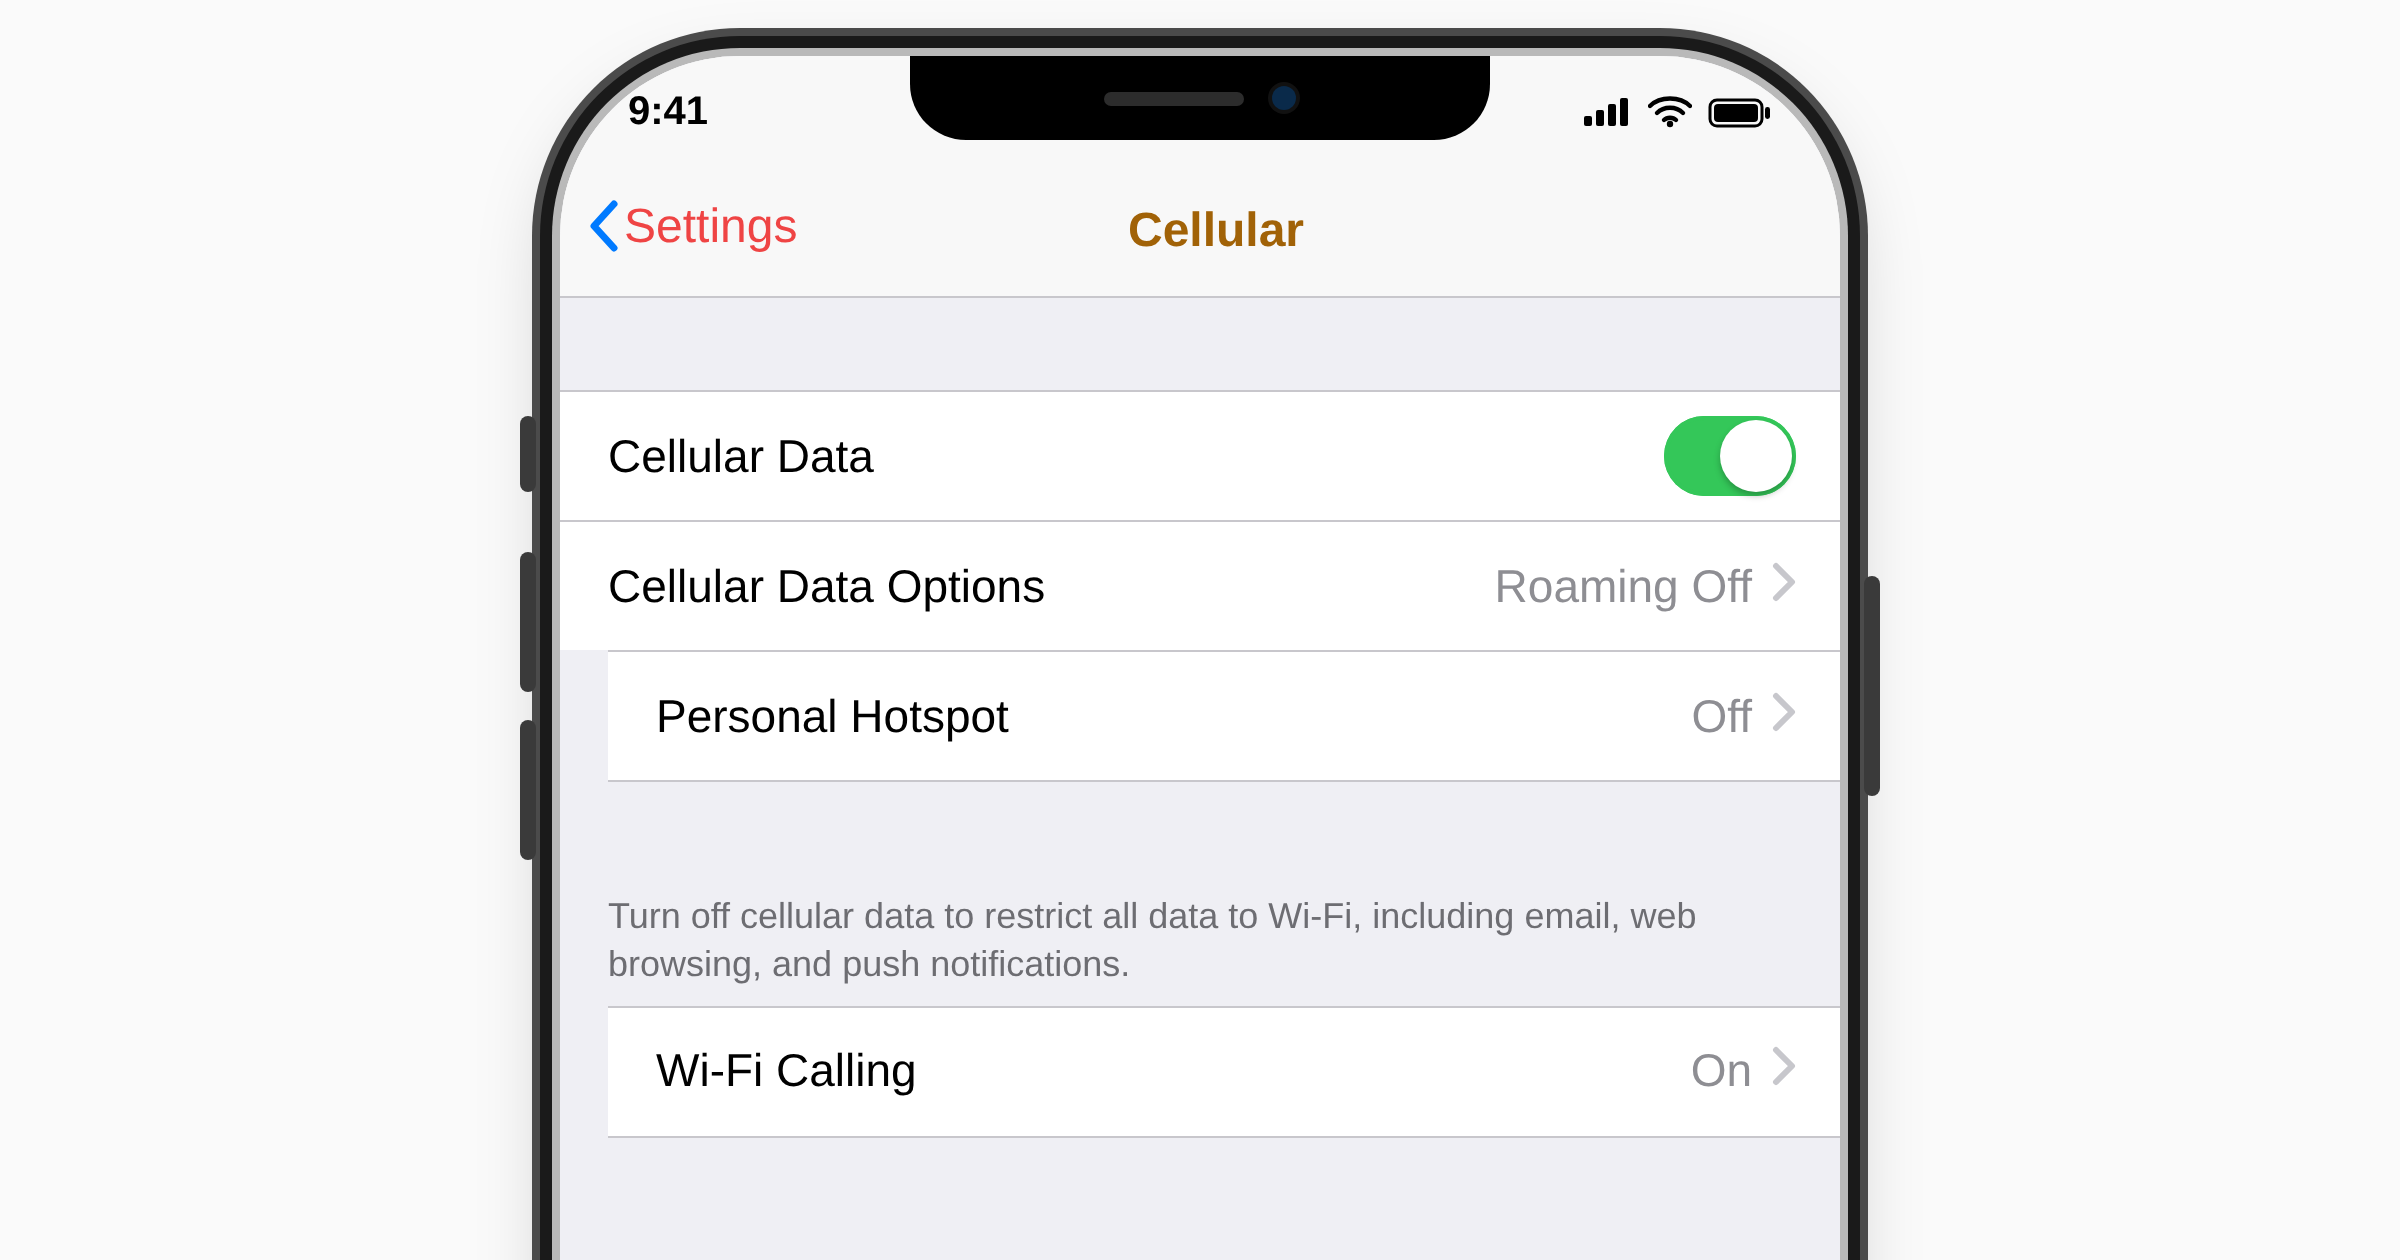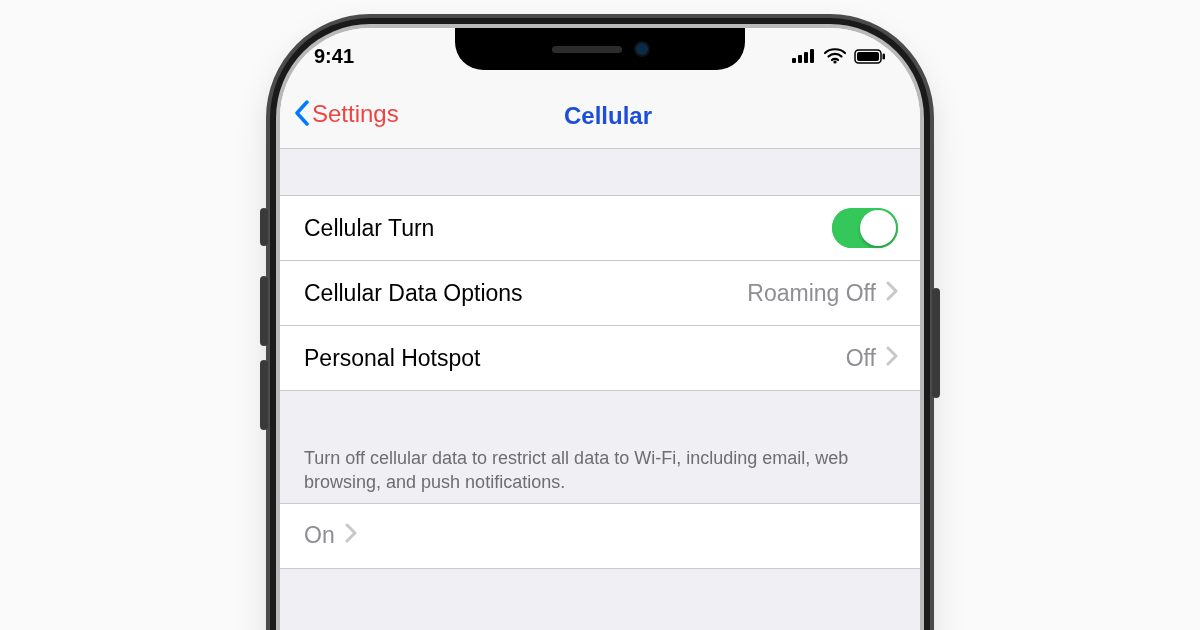--- a/index.html
+++ b/index.html
@@ -103,42 +103,42 @@
     padding-left: 14px;
     cursor: pointer;
   }
   .back svg { stroke: #007aff; }
   .title {
     position: absolute;
     left: 16px; right: 0;
     text-align: center;
     font-size: 24px;
     font-weight: 600;
-    color: #1d4ed8;
+    color: #a16207;
     pointer-events: none;
   }
 
   .content {
     background: #efeff4;
   }
   .gap { height: 46px; }
 
   .row {
     background: #fff;
     height: 64px;
     display: flex;
     align-items: center;
     padding: 0 22px 0 24px;
     font-size: 23px;
     color: #000;
     border-top: 1px solid #c8c7cc;
     cursor: pointer;
   }
   .row.first { border-top: 1px solid #c8c7cc; }
-  .row.last  { border-bottom: 1px solid #c8c7cc; }
+  .row.last  { border-bottom: 1px solid #c8c7cc; margin-left: 24px; }
   .row .label { flex: 1; }
   .row .value { color: #8e8e93; font-size: 23px; margin-right: 10px; }
   .row .chev svg { stroke: #c7c7cc; }
 
   .toggle {
     width: 66px; height: 40px; border-radius: 20px;
     background: #34c759;
     position: relative;
     box-shadow: inset 0 0 0 2px #34c759;
   }
@@ -222,21 +222,21 @@
           </span>
           <span>Settings</span>
         </div>
         <div class="title">Cellular</div>
       </div>
 
       <div class="content">
         <div class="gap"></div>
 
         <div class="row first">
-          <span class="label">Cellular Turn</span>
+          <span class="label">Cellular Data</span>
           <div class="toggle">
             <div class="knob"></div>
           </div>
         </div>
 
         <div class="row">
           <span class="label">Cellular Data Options</span>
           <span class="value">Roaming Off</span>
           <span class="chev">
             <svg width="12" height="20" viewBox="0 0 12 20" fill="none">
@@ -252,20 +252,21 @@
             <svg width="12" height="20" viewBox="0 0 12 20" fill="none">
                 <polyline points="2,2 10,10 2,18" stroke-width="3" stroke-linecap="round" stroke-linejoin="round"></polyline>
               </svg>
           </span>
         </div>
 
         <div class="footer-text">Turn off cellular data to restrict all data to Wi-Fi, including email, web browsing, and push notifications.</div>
 
 
         <div class="row first last">
+          <span class="label">Wi-Fi Calling</span>
           <span class="value">On</span>
           <span class="chev">
             <svg width="12" height="20" viewBox="0 0 12 20" fill="none">
                 <polyline points="2,2 10,10 2,18" stroke-width="3" stroke-linecap="round" stroke-linejoin="round"></polyline>
               </svg>
           </span>
         </div>
 
       </div>
     </div>

